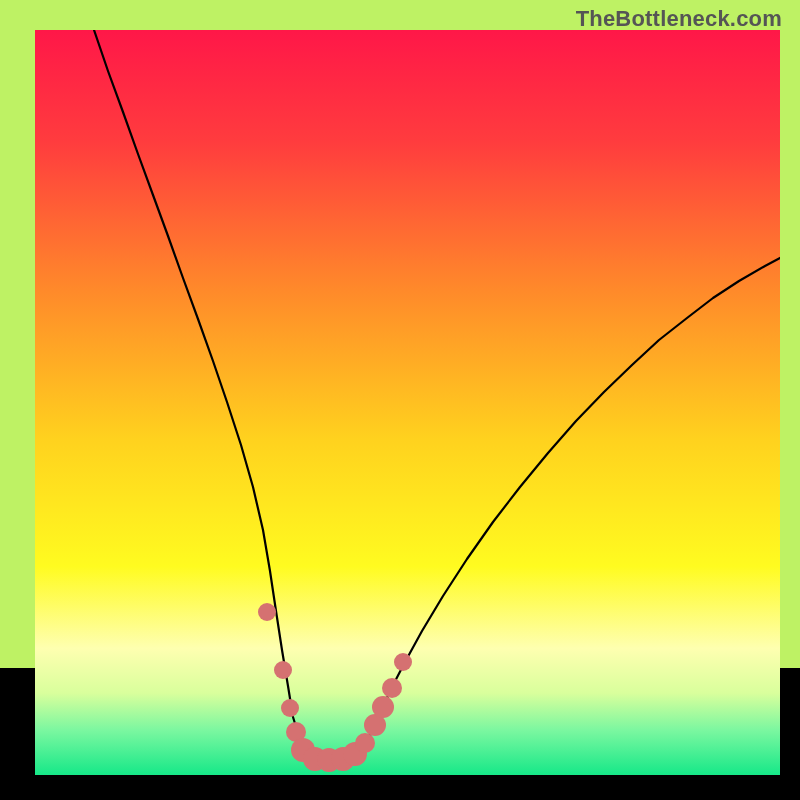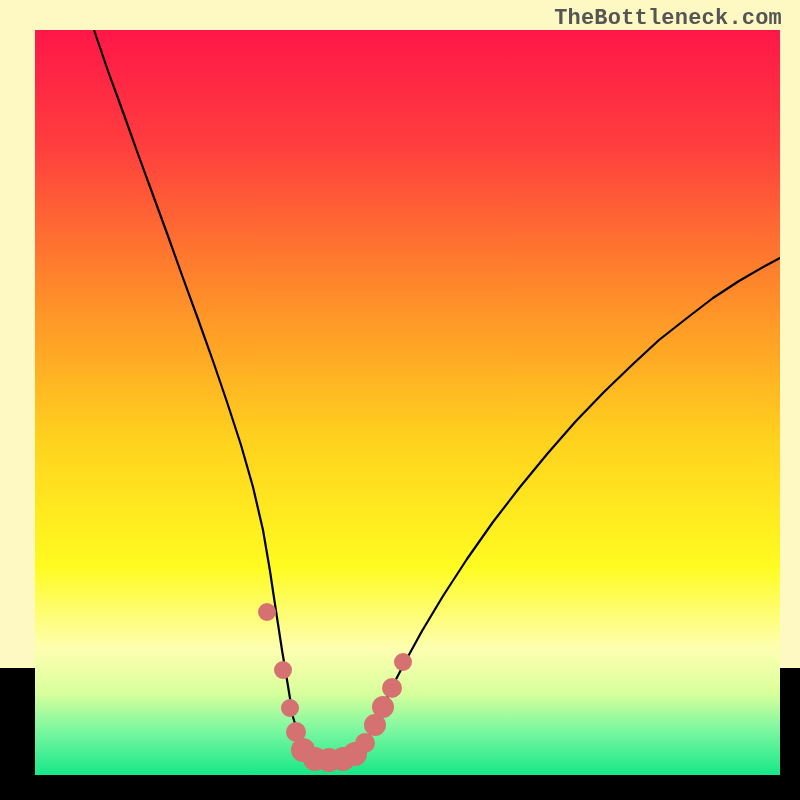--- a/index.html
+++ b/index.html
@@ -10,22 +10,21 @@
     background: #000;
     font-family: Arial, Helvetica, sans-serif;
     overflow: hidden;
   }
   .frame {
     position: absolute;
     left: 0;
     top: 0;
     width: 800px;
     height: 668px;
-    background: #fef9c3;
-    font-family: Liberation Mono, monospace;
+    background: #bef264;
   }
   .plot {
     position: absolute;
     left: 35px;
     top: 30px;
     width: 745px;
     height: 745px;
   }
   .watermark {
     position: absolute;

